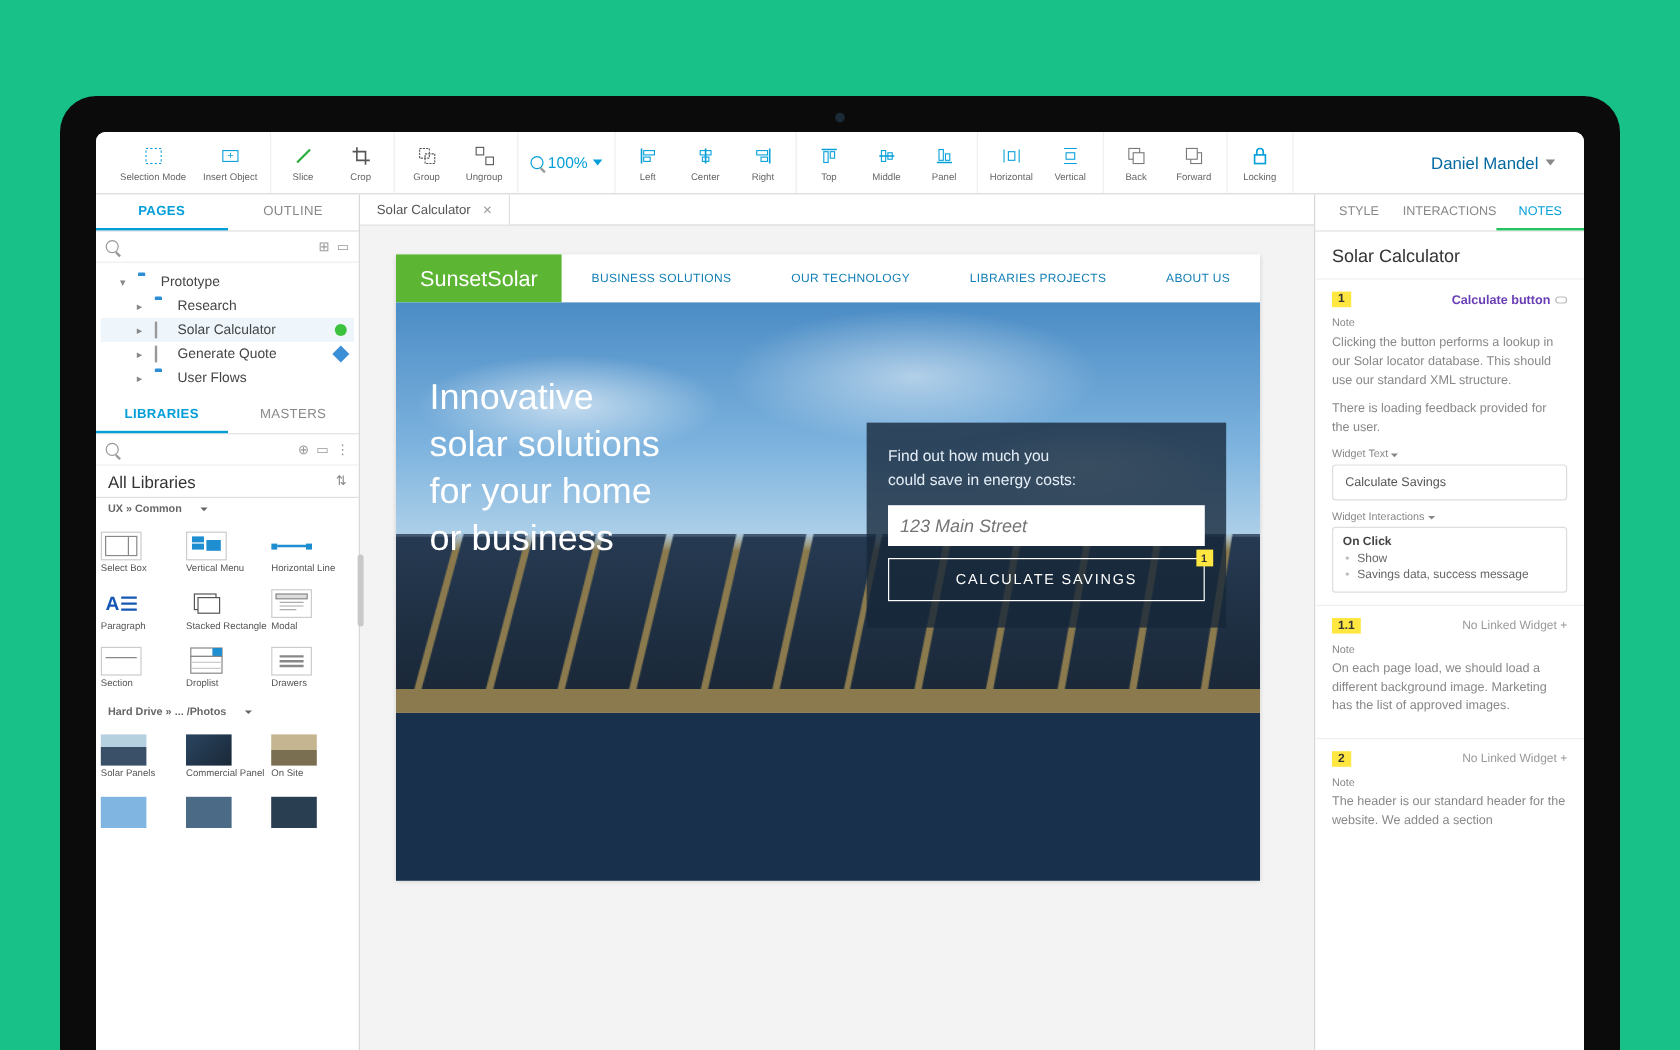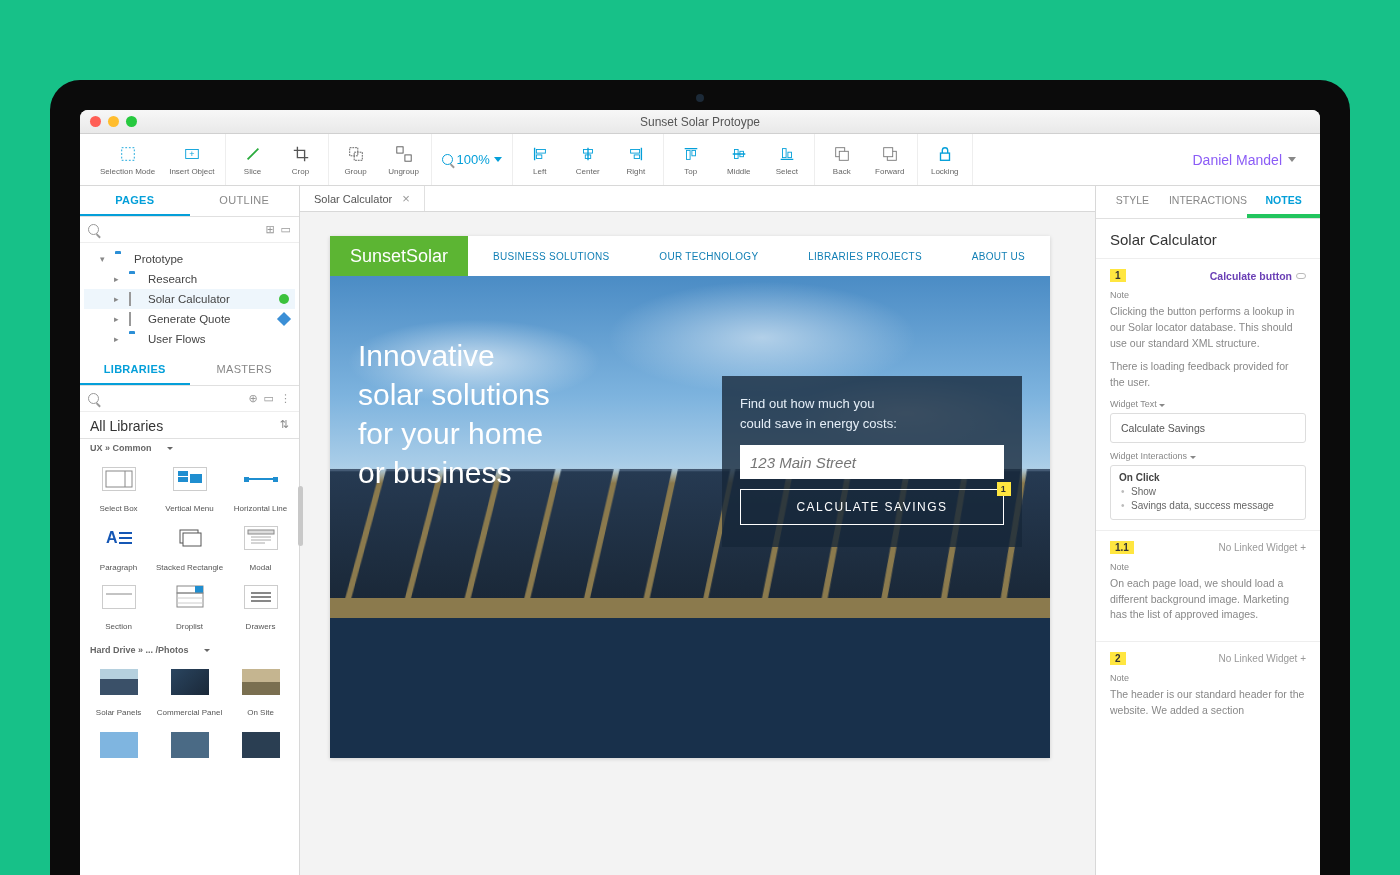--- a/index.html
+++ b/index.html
@@ -16,21 +16,21 @@
 .win-title { position: absolute; left: 50%; transform: translateX(-50%); font-size: 12px; color: #555; }
 .toolbar { height: 52px; background: #fff; border-bottom: 1px solid #d8d8d8; display: flex; align-items: center; padding: 0 10px; gap: 0; }
 .tb-group { display: flex; gap: 14px; padding: 0 10px; border-right: 1px solid #eee; height: 100%; align-items: center; }
 .tb-group.noborder { border-right: none; }
 .tb-btn { display: flex; flex-direction: column; align-items: center; gap: 3px; cursor: pointer; min-width: 34px; }
 .tb-icon { width: 20px; height: 20px; display: flex; align-items: center; justify-content: center; font-size: 16px; color: #049fd9; }
 .tb-icon.gray { color: #555; }
 .tb-icon svg { width: 18px; height: 18px; }
 .tb-label { font-size: 8px; color: #666; white-space: nowrap; }
 .tb-zoom { display: flex; align-items: center; gap: 4px; color: #049fd9; font-size: 13px; font-weight: 500; }
-.tb-user { margin-left: auto; padding: 0 14px; font-size: 14px; color: #8b5cf6; display: flex; align-items: center; gap: 6px; }
+.tb-user { margin-left: auto; padding: 0 14px; font-size: 14px; color: #0369a1; display: flex; align-items: center; gap: 6px; }
 .main-layout { flex: 1; display: flex; overflow: hidden; }
 .left-panel { width: 220px; background: #fff; border-right: 1px solid #d8d8d8; display: flex; flex-direction: column; position: relative; }
 .left-scroll-thumb { position:absolute; right:-4px; top:300px; width:5px; height:60px; background:#c8c8c8; border-radius:3px; }
 .panel-tabs { display: flex; border-bottom: 1px solid #e0e0e0; }
 .panel-tab { flex: 1; text-align: center; padding: 8px 0; font-size: 11px; color: #888; cursor: pointer; text-transform: uppercase; letter-spacing: 0.3px; }
 .panel-tab.active { color: #049fd9; border-bottom: 2px solid #049fd9; font-weight: 600; }
 .panel-search { display: flex; align-items: center; padding: 6px 8px; border-bottom: 1px solid #eee; }
 .panel-search input { border: none; flex: 1; font-size: 11px; outline: none; }
 .panel-search .mini-icons { display: flex; gap: 6px; color: #999; font-size: 11px; }
 .tree { padding: 6px 4px; }
@@ -42,21 +42,21 @@
 .folder-ic::before{content:'';position:absolute;top:-2px;left:0;width:6px;height:3px;background:#2c8fd6;border-radius:1px 1px 0 0;}
 .page-ic { width:11px;height:13px;border:1px solid #999;background:#fff; }
 .status-dot { margin-left:auto; width:10px; height:10px; }
 .status-green{background:#3cc23c;border-radius:50%;}
 .status-blue{background:#3b8fd6;transform:rotate(45deg);}
 .depth-1{padding-left:16px;}
 .depth-2{padding-left:30px;}
 .lib-header { padding: 6px 10px 4px; font-size: 14px; color: #333; display:flex; align-items:flex-start; justify-content:space-between; border-bottom:1px solid #e0e0e0; }
 .lib-sub { padding: 4px 10px; font-size: 9px; color: #666; font-weight:600; display:flex; align-items:center; gap:15px; }
 .lib-grid { display: grid; grid-template-columns: repeat(3, 1fr); gap: 4px 2px; padding: 6px 4px; }
-.lib-item { display: flex; flex-direction: column; align-items: center; gap: 14px; cursor: pointer; padding: 4px 0; }
+.lib-item { display: flex; flex-direction: column; align-items: flex-start; gap: 3px; cursor: pointer; padding: 4px 0; }
 .lib-thumb { width: 34px; height: 24px; border: 1px solid #ccc; background: #fff; display:flex;align-items:center;justify-content:center; }
 .lib-name { font-size: 8px; color: #555; text-align:center; line-height:1.1; }
 .lib-photo { width:38px; height:26px; background:#8fb4cd; }
 .canvas-area { flex: 1; background: #f3f3f3; display: flex; flex-direction: column; overflow:hidden; }
 .doc-tab { display: flex; align-items: center; background: #fff; border-bottom: 1px solid #d8d8d8; height: 26px; }
 .doc-tab-item { padding: 0 14px; height: 100%; display: flex; align-items: center; gap: 10px; font-size: 11px; color: #555; border-right: 1px solid #e0e0e0; background:#fff; }
 .doc-tab-item .close-x { color:#999; cursor:pointer; font-size:13px; }
 .canvas-scroll { flex:1; overflow:auto; padding: 24px 0 0 30px; }
 .mock { width: 720px; background:#fff; box-shadow:0 1px 4px rgba(0,0,0,0.15); }
 .mock-nav { height:40px; display:flex; align-items:center; }
@@ -70,21 +70,21 @@
 .hero-text { position:absolute; left:28px; top:60px; color:#fff; font-size:30px; font-weight:300; line-height:1.3; }
 .calc-card { position:absolute; right:28px; top:100px; width:300px; background:rgba(22,38,56,0.78); padding:18px 18px 22px; }
 .calc-prompt { color:#e5eef7; font-size:13px; font-weight:300; line-height:1.5; margin-bottom:12px; }
 .calc-input { width:100%; height:34px; background:#fff; border:none; padding:0 10px; font-size:15px; color:#888; font-style:italic; margin-bottom:10px; }
 .calc-btn { width:100%; height:36px; border:1px solid #fff; background:transparent; color:#fff; font-size:12px; letter-spacing:1.5px; cursor:pointer; position:relative; }
 .calc-badge { position:absolute; top:-8px; right:-8px; width:14px; height:14px; background:#ffe640; color:#333; font-size:9px; font-weight:600; display:flex;align-items:center;justify-content:center; }
 .mock-below { height:140px; background:#18304b; }
 .right-panel { width: 225px; background:#fff; border-left:1px solid #d8d8d8; display:flex; flex-direction:column; overflow-y:auto; }
 .right-tabs { display:flex; border-bottom:1px solid #e0e0e0; }
 .right-tab { flex:1; text-align:center; padding:8px 0; font-size:10.5px; color:#888; cursor:pointer; }
-.right-tab.active { color:#049fd9; border-bottom:4px solid #22c55e; font-weight:700; }
+.right-tab.active { color:#049fd9; border-bottom:2px solid #22c55e; font-weight:400; }
 .right-title { padding:12px 14px 10px; font-size:15px; color:#333; border-bottom:1px solid #eee; }
 .note-block { padding:10px 14px; border-bottom:1px solid #eee; }
 .note-head { display:flex; align-items:center; justify-content:space-between; margin-bottom:8px; }
 .note-badge { background:#ffe640; padding:1px 5px; font-size:10px; font-weight:600; color:#333; }
 .note-link { font-size:10.5px; color:#6a3fb5; font-weight:600; display:flex; align-items:center; gap:4px; }
 .note-nolink { font-size:10px; color:#999; }
 .note-sublabel { font-size:9px; color:#888; margin-bottom:4px; font-weight:400; }
 .note-text { font-size:10.5px; color:#888; line-height:1.5; margin-bottom:8px; }
 .widget-text-field { border:1px solid #ddd; border-radius:3px; padding:8px 10px; font-size:10.5px; color:#555; margin-bottom:8px; }
 .interaction-box { border:1px solid #ddd; border-radius:3px; padding:6px 8px; font-size:10px; color:#444; }
@@ -96,28 +96,20 @@
 .search-ic{width:11px;height:11px;border:1.5px solid #999;border-radius:50%;position:relative;}
 .search-ic::after{content:'';position:absolute;width:5px;height:1.5px;background:#999;bottom:-2px;right:-3px;transform:rotate(45deg);}
 </style>
 </head>
 <body>
 
 <div class="laptop-frame">
   <div class="camera"></div>
   <div class="window">
 
-    <div class="titlebar">
-      <div class="traffic-lights">
-        <div class="tl red"></div>
-        <div class="tl yellow"></div>
-        <div class="tl green"></div>
-      </div>
-      <div class="win-title">Sunset Solar Protoype</div>
-    </div>
 
     <div class="toolbar">
       <div class="tb-group">
         <div class="tb-btn">
           <div class="tb-icon">
               <svg viewBox="0 0 20 20">
                 <rect x="3" y="3" width="14" height="14" fill="none" stroke="#049fd9" stroke-dasharray="2,2"></rect>
               </svg>
             </div>
           <div class="tb-label">Selection Mode</div>
@@ -231,21 +223,43 @@
             <div class="tb-label">Middle</div>
           </div>
         <div class="tb-btn">
             <div class="tb-icon">
               <svg viewBox="0 0 20 20">
                 <line x1="3" y1="16" x2="17" y2="16" stroke="#049fd9" stroke-width="1.5"></line>
                 <rect x="5" y="4" width="4" height="10" fill="none" stroke="#049fd9"></rect>
                 <rect x="11" y="8" width="4" height="6" fill="none" stroke="#049fd9"></rect>
               </svg>
             </div>
-            <div class="tb-label">Select</div>
+            <div class="tb-label">Panel</div>
+          </div>
+      </div>
+      <div class="tb-group">
+        <div class="tb-btn">
+            <div class="tb-icon">
+              <svg viewBox="0 0 20 20">
+                <line x1="3" y1="4" x2="3" y2="16" stroke="#049fd9"></line>
+                <line x1="17" y1="4" x2="17" y2="16" stroke="#049fd9"></line>
+                <rect x="7" y="6" width="6" height="8" fill="none" stroke="#049fd9"></rect>
+              </svg>
+            </div>
+            <div class="tb-label">Horizontal</div>
+          </div>
+        <div class="tb-btn">
+            <div class="tb-icon">
+              <svg viewBox="0 0 20 20">
+                <line x1="4" y1="3" x2="16" y2="3" stroke="#049fd9"></line>
+                <line x1="4" y1="17" x2="16" y2="17" stroke="#049fd9"></line>
+                <rect x="6" y="7" width="8" height="6" fill="none" stroke="#049fd9"></rect>
+              </svg>
+            </div>
+            <div class="tb-label">Vertical</div>
           </div>
       </div>
       <div class="tb-group">
         <div class="tb-btn">
             <div class="tb-icon gray">
               <svg viewBox="0 0 20 20">
                 <rect x="3" y="3" width="10" height="10" fill="none" stroke="#777"></rect>
                 <rect x="7" y="7" width="10" height="10" fill="#fff" stroke="#777"></rect>
               </svg>
             </div>

